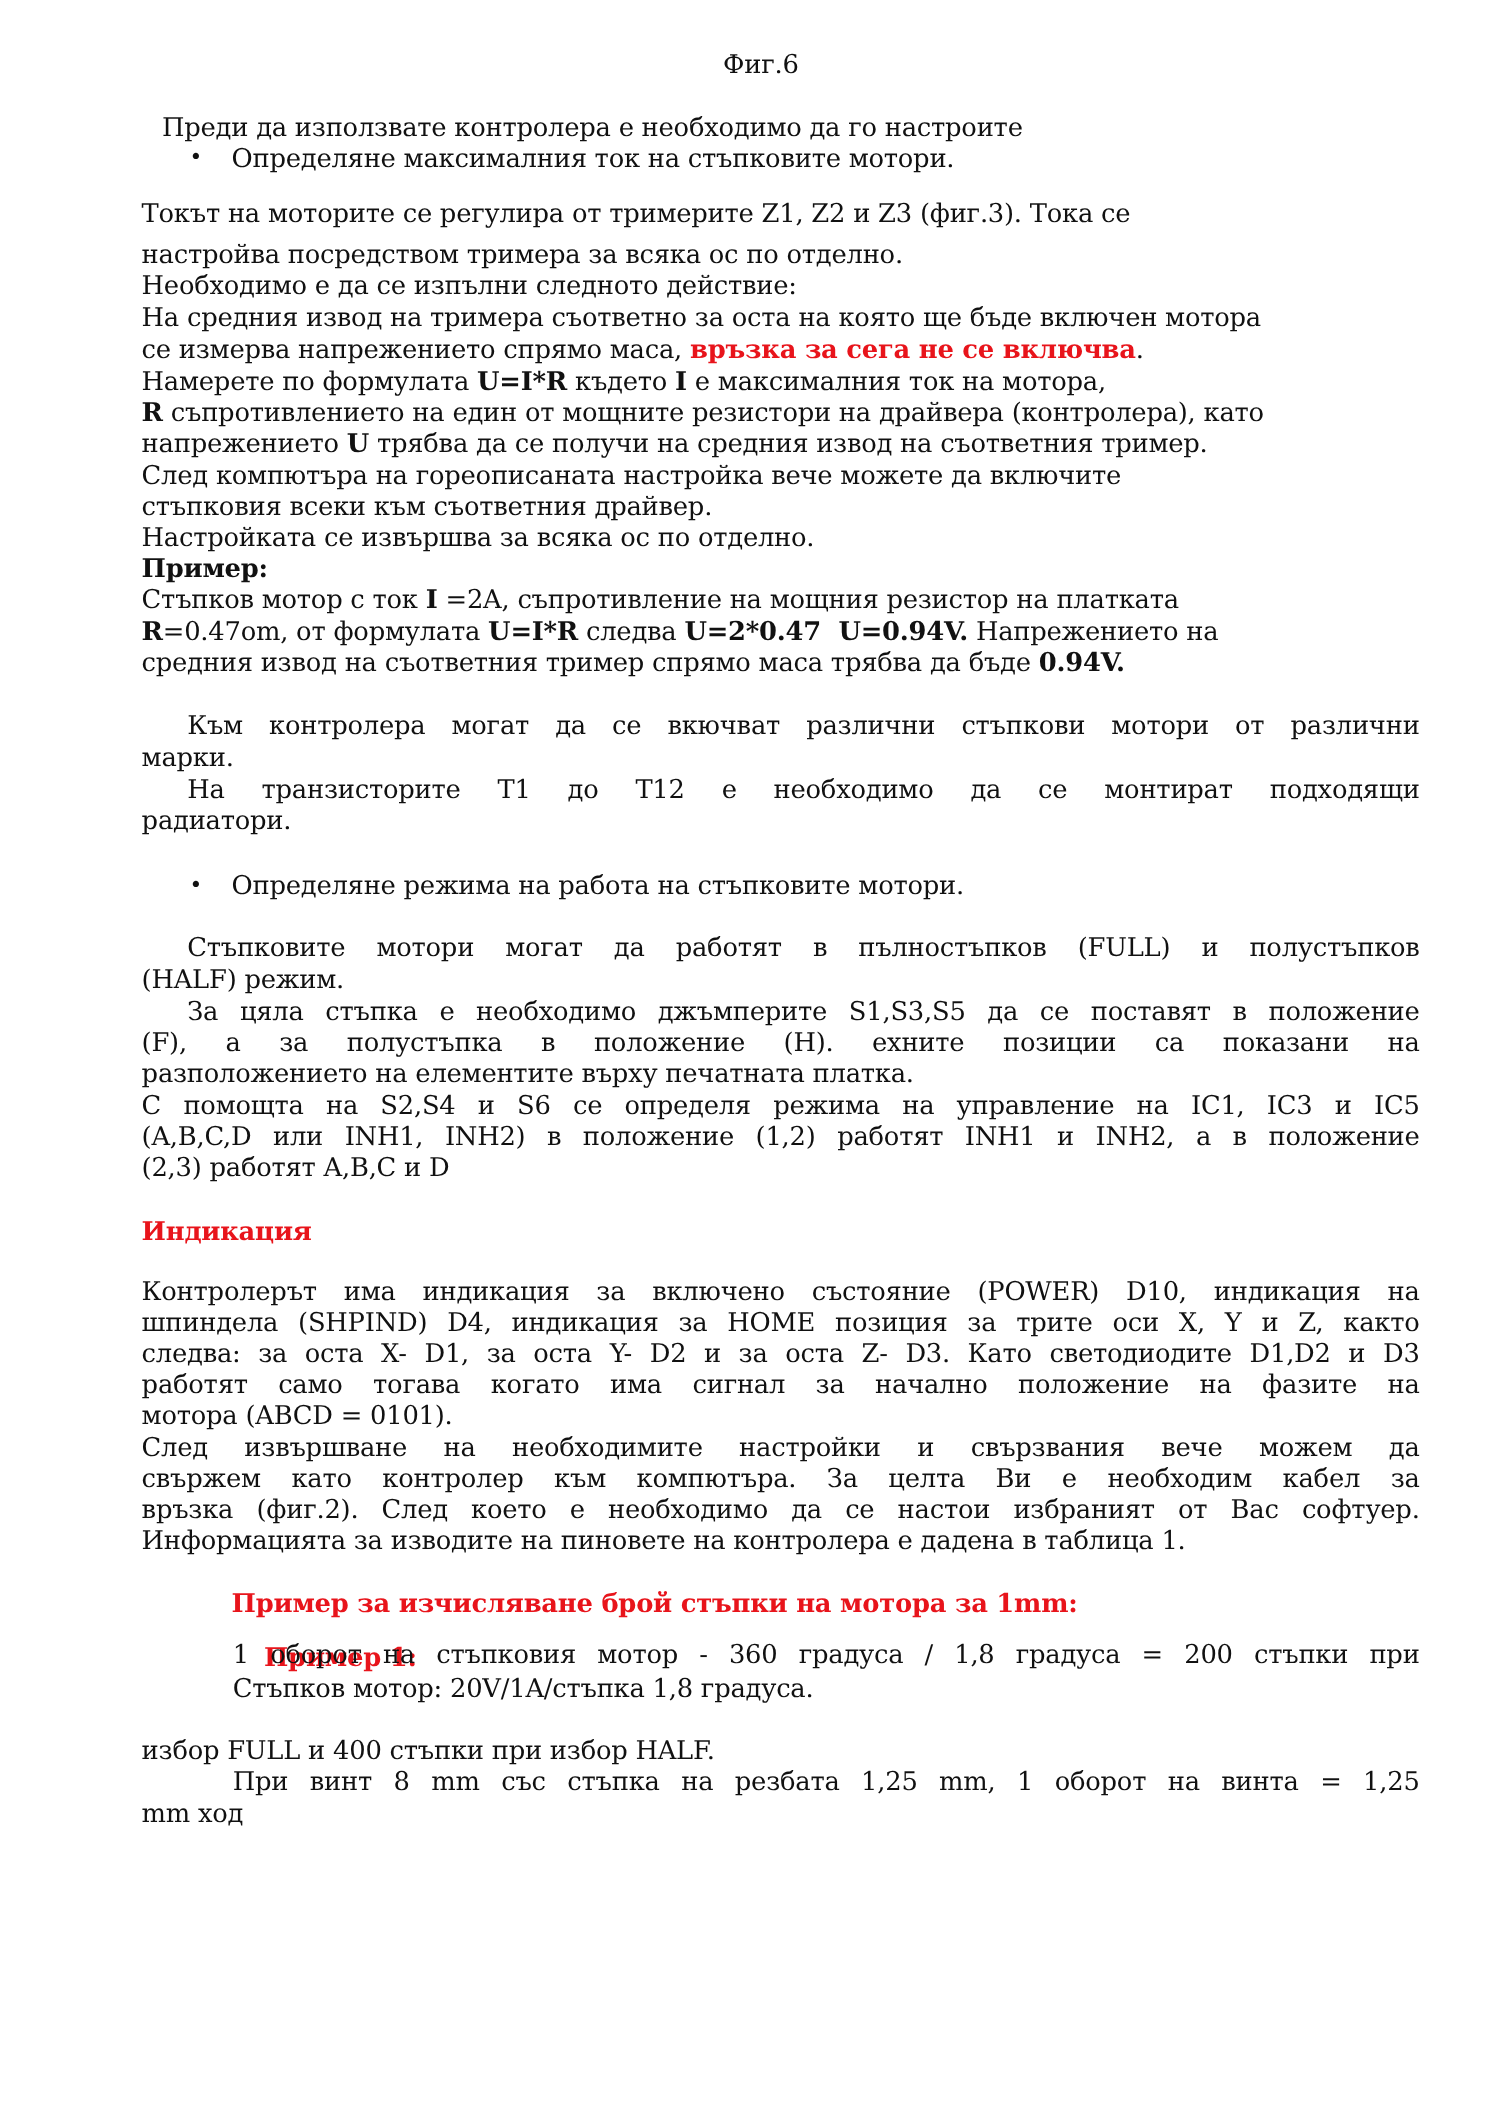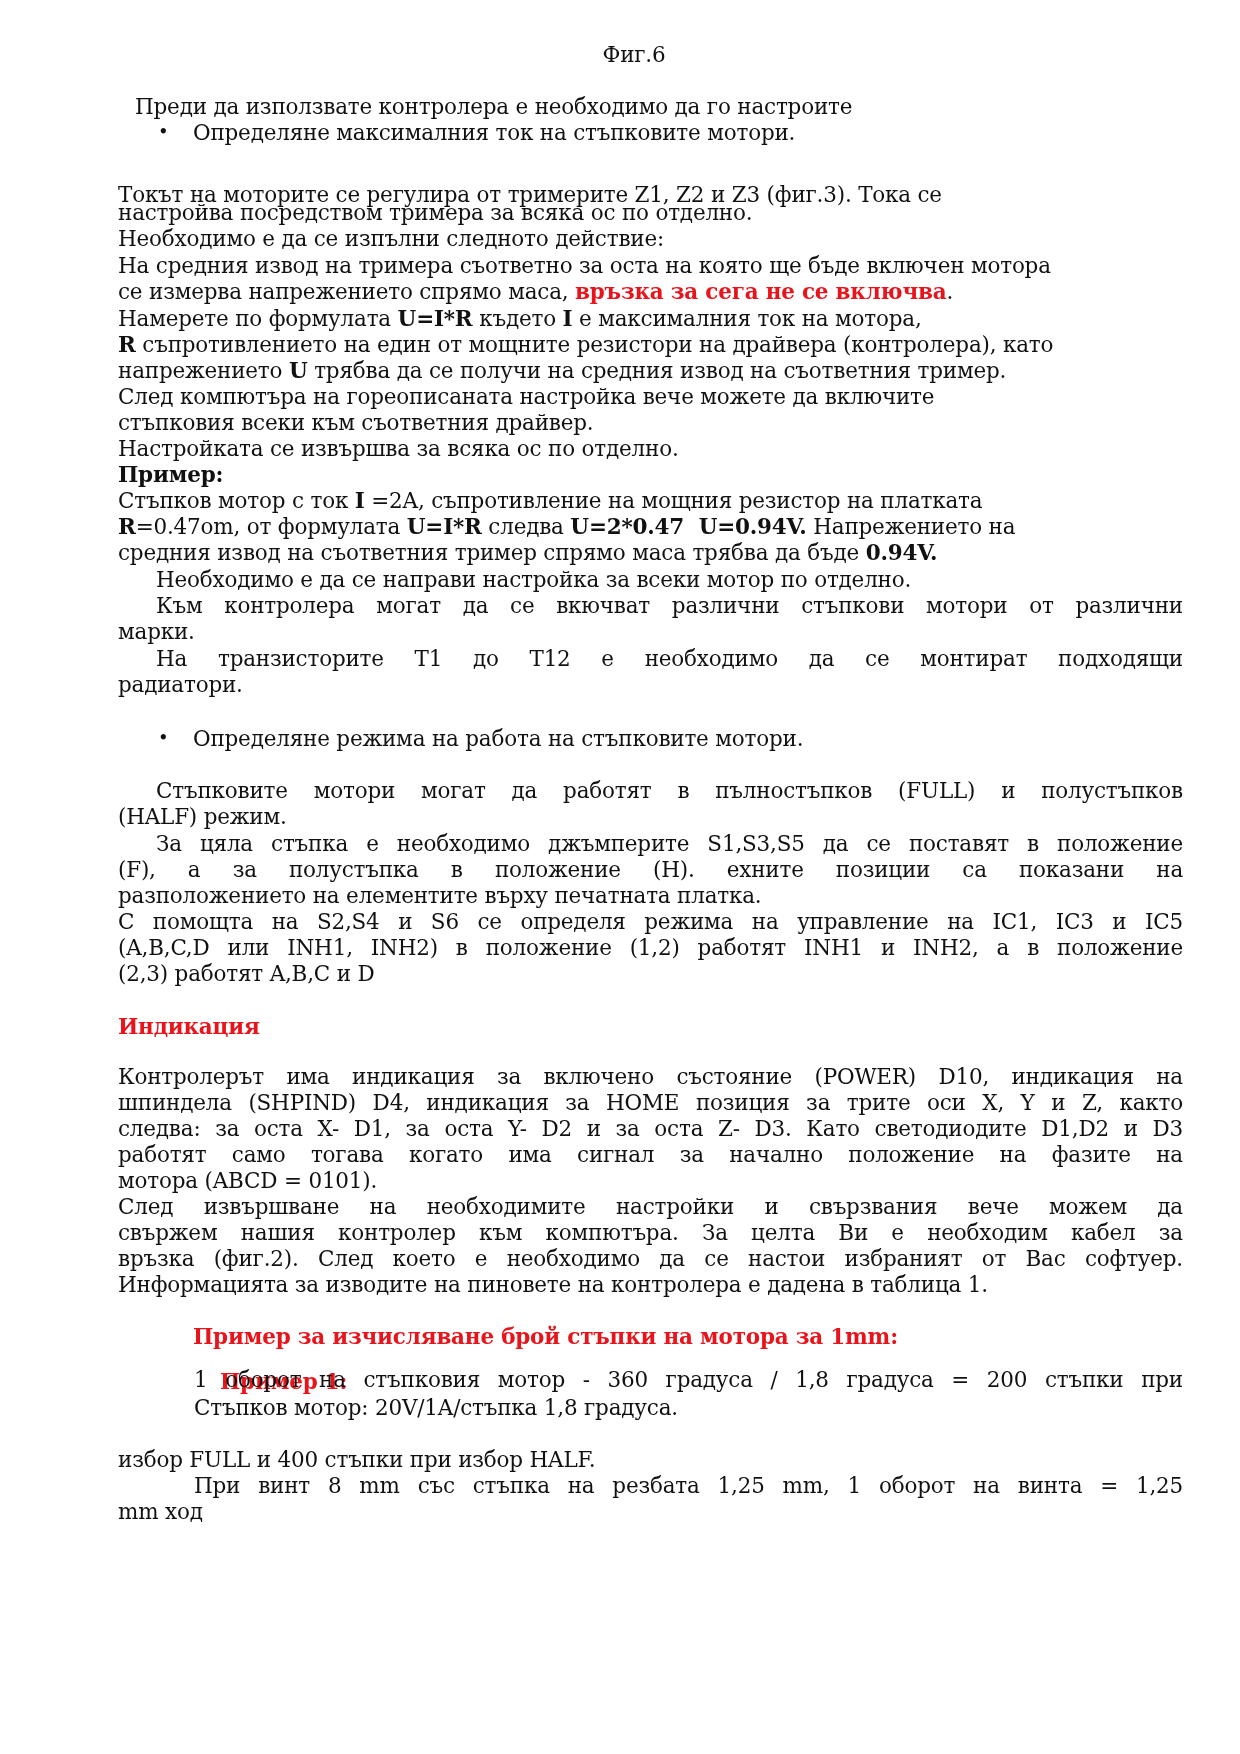--- a/index.html
+++ b/index.html
@@ -21,38 +21,37 @@
 <body>
 
 <div class="page">
 
   <div class="ln center" style="top:40px;">Фиг.6</div>
 
   <div class="ln" style="top:92px; left:135px;">Преди да използвате контролера е необходимо да го настроите</div>
   <div class="bullet" style="top:121px;">•</div>
   <div class="ln bl" style="top:118px;">Определяне максималния ток на стъпковите мотори.</div>
 
-  <div class="ln" style="top:180px;">Токът на моторите се регулира от тримерите Z1, Z2 и Z3 (фиг.3). Тока се</div>
+  <div class="ln" style="top:164px;">Токът на моторите се регулира от тримерите Z1, Z2 и Z3 (фиг.3). Тока се</div>
   <div class="ln" style="top:198px;">настройва посредством тримера за всяка ос по отделно.</div>
   <div class="ln" style="top:224px;">Необходимо е да се изпълни следното действие:</div>
   <div class="ln" style="top:251px;">На средния извод на тримера съответно за оста на която ще бъде включен мотора</div>
   <div class="ln" style="top:277px;"><span>се измерва напрежението спрямо маса, </span><span class="red">връзка за сега не се включва</span><span>.</span></div>
   <div class="ln" style="top:304px;"><span>Намерете по формулата </span><b>U=I*R</b><span> където </span><b>I</b><span> е максималния ток на мотора,</span></div>
   <div class="ln" style="top:330px;"><b>R</b><span> съпротивлението на един от мощните резистори на драйвера (контролера), като</span></div>
   <div class="ln" style="top:356px;"><span>напрежението </span><b>U</b><span> трябва да се получи на средния извод на съответния тример.</span></div>
   <div class="ln" style="top:382px;">След компютъра на гореописаната настройка вече можете да включите</div>
   <div class="ln" style="top:408px;">стъпковия всеки към съответния драйвер.</div>
   <div class="ln" style="top:434px;">Настройката се извършва за всяка ос по отделно.</div>
 
   <div class="ln b" style="top:460px;">Пример:</div>
   <div class="ln" style="top:486px;"><span>Стъпков мотор с ток </span><b>I</b><span> =2A, съпротивление на мощния резистор на платката</span></div>
   <div class="ln" style="top:512px;"><b>R</b><span>=0.47om, от формулата </span><b>U=I*R</b><span> следва </span><b style="white-space:pre;">U=2*0.47  U=0.94V.</b><span> Напрежението на</span></div>
   <div class="ln" style="top:538px;"><span>средния извод на съответния тример спрямо маса трябва да бъде </span><b>0.94V.</b></div>
 
-  <div class="ln ind" style="top:565px;">Необходимо е да се направи настройка за всеки мотор по отделно.</div>
   <div class="ln ind just" style="top:591px;">Към контролера могат да се вкючват различни стъпкови мотори от различни</div>
   <div class="ln" style="top:617px;">марки.</div>
   <div class="ln ind just" style="top:644px;">На транзисторите T1 до T12 е необходимо да се монтират подходящи</div>
   <div class="ln" style="top:670px;">радиатори.</div>
 
   <div class="bullet" style="top:727px;">•</div>
   <div class="ln bl" style="top:724px;">Определяне режима на работа на стъпковите мотори.</div>
 
   <div class="ln ind just" style="top:776px;">Стъпковите мотори могат да работят в пълностъпков (FULL) и полустъпков</div>
   <div class="ln" style="top:802px;">(HALF) режим.</div>
@@ -64,21 +63,21 @@
   <div class="ln" style="top:959px;">(2,3) работят A,B,C и D</div>
 
   <div class="ln red" style="top:1012px;">Индикация</div>
 
   <div class="ln just" style="top:1062px;">Контролерът има индикация за  включено състояние (POWER) D10, индикация на</div>
   <div class="ln just" style="top:1088px;">шпиндела (SHPIND) D4, индикация за HOME позиция за трите оси X, Y и Z, както</div>
   <div class="ln just" style="top:1114px;">следва: за оста X- D1, за оста Y- D2 и за оста Z- D3. Като светодиодите D1,D2 и D3</div>
   <div class="ln just" style="top:1140px;">работят само тогава когато има сигнал за начално положение на фазите на</div>
   <div class="ln" style="top:1166px;">мотора (ABCD = 0101).</div>
   <div class="ln just" style="top:1192px;">След извършване на необходимите настройки и свързвания вече можем да</div>
-  <div class="ln just" style="top:1218px;">свържем нашия контролер към компютъра. За целта Ви е необходим кабел за</div>
+  <div class="ln just" style="top:1218px;">свържем като контролер към компютъра. За целта Ви е необходим кабел за</div>
   <div class="ln just" style="top:1244px;">връзка (фиг.2). След което е необходимо да се настои избраният от Вас софтуер.</div>
   <div class="ln" style="top:1270px;">Информацията за изводите на пиновете на контролера е дадена в таблица 1.</div>
 
   <div class="ln red" style="top:1322px; left:193px;">Пример за изчисляване брой стъпки на мотора за 1mm:</div>
   <div class="ln red" style="top:1367px; left:220px;">Пример 1:</div>
 
   <div class="ln ind2" style="top:1393px;">Стъпков мотор: 20V/1A/стъпка 1,8 градуса.</div>
   <div class="ln ind2 just" style="top:1365px;">1 оборот на стъпковия мотор - 360 градуса / 1,8 градуса = 200 стъпки при</div>
   <div class="ln" style="top:1445px;">избор FULL и 400 стъпки при избор HALF.</div>
   <div class="ln ind2 just" style="top:1471px;">При винт 8 mm със стъпка на резбата 1,25 mm, 1 оборот на винта = 1,25</div>

